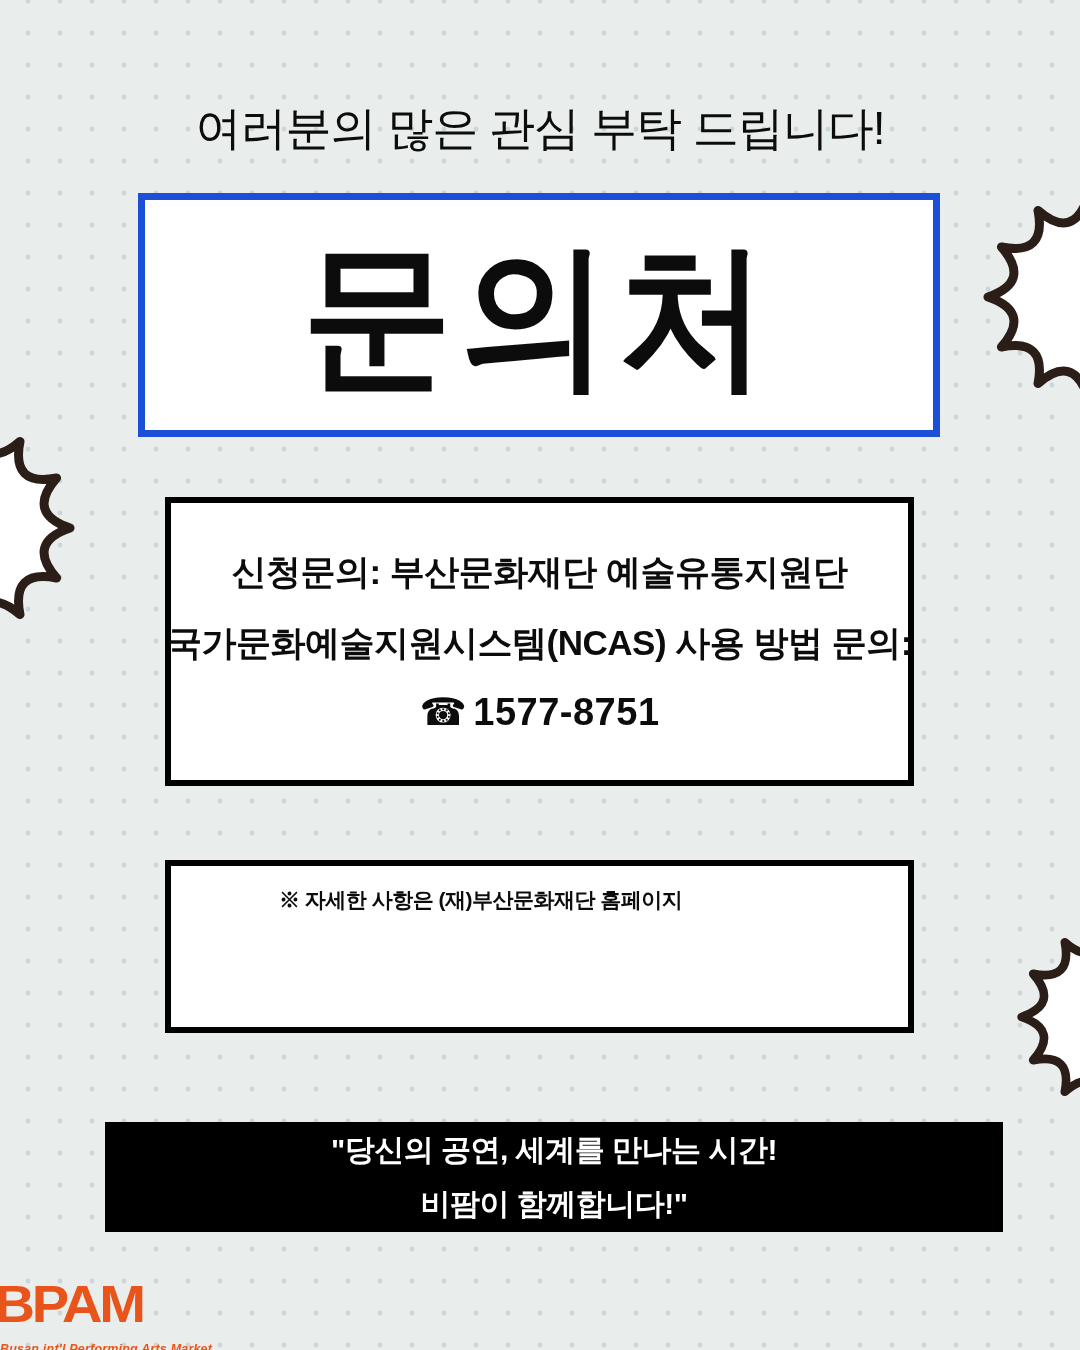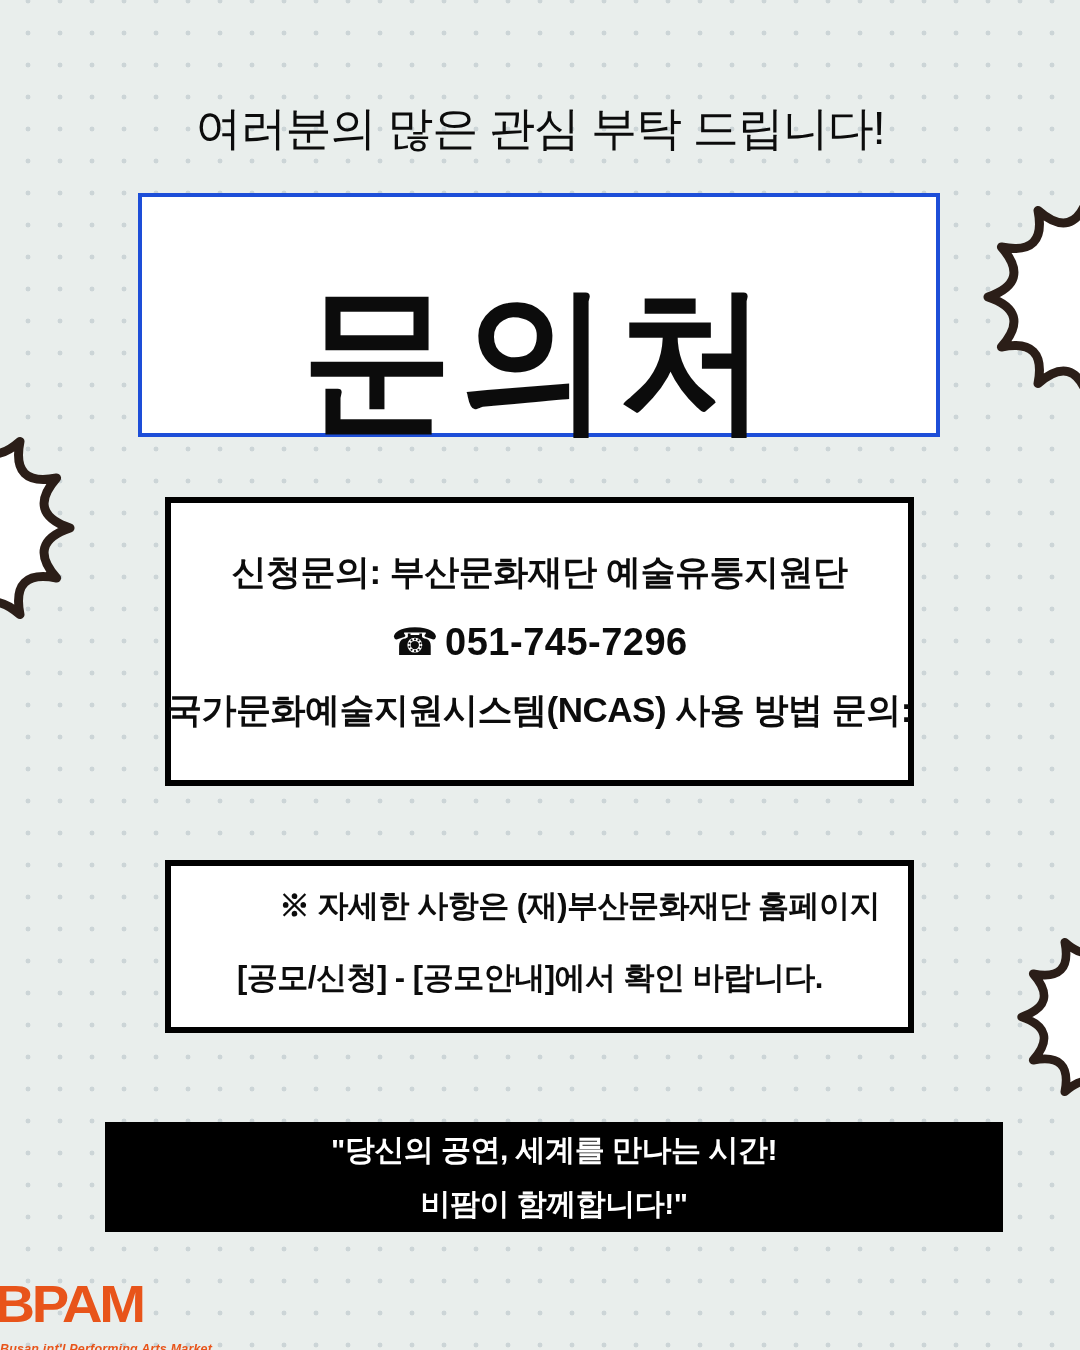--- a/index.html
+++ b/index.html
@@ -10,42 +10,42 @@
     background-size:32px 32px;background-position:12px 17px;
     font-family:"Liberation Sans",sans-serif;color:#0c0c0c;
   }
   .burst{position:absolute;pointer-events:none;}
   .headline{
     position:absolute;left:0;top:98px;width:1080px;text-align:center;
     font-size:46px;font-weight:400;letter-spacing:-1px;color:#0c0c0c;white-space:nowrap;
   }
   .title-box{
     position:absolute;left:138px;top:193px;width:802px;height:244px;
-    box-sizing:border-box;border:4px solid #1d4ed8;background:#fff;
-    display:flex;align-items:flex-end;justify-content:center;
+    box-sizing:border-box;border:7px solid #1d4ed8;background:#fff;
+    display:flex;align-items:center;justify-content:center;
   }
   .title-box .big-title{
     font-size:150px;font-weight:900;letter-spacing:8px;line-height:1;
     transform:scaleY(1.05);white-space:nowrap;
   }
   .contact-box{
     position:absolute;left:165px;top:497px;width:749px;height:289px;
     box-sizing:border-box;border:6px solid #000;background:#fff;
     display:flex;flex-direction:column;align-items:center;justify-content:space-evenly;
     padding:22px 0;text-align:center;
   }
   .contact-line{font-size:35px;font-weight:800;white-space:nowrap;letter-spacing:-0.5px;}
   .phone-line{font-size:38px;font-weight:800;white-space:nowrap;letter-spacing:0.5px;}
   .phone-glyph{font-weight:400;margin-right:6px;}
   .info-box{
     position:absolute;left:165px;top:860px;width:749px;height:173px;
     box-sizing:border-box;border:6px solid #000;background:#fff;
     padding-top:21px;
   }
-  .info-line{font-size:31px;font-weight:800;line-height:1.22;white-space:nowrap;letter-spacing:-0.5px;}
+  .info-line{font-size:21px;font-weight:800;line-height:1.22;white-space:nowrap;letter-spacing:-0.5px;}
   .info-line.l1{margin-left:108px;}
   .info-line.l2{margin-left:66px;}
   .info-line.l3{margin-left:66px;margin-top:34px;}
   .banner{
     position:absolute;left:105px;top:1122px;width:898px;height:110px;
     background:#000;color:#fff;display:flex;flex-direction:column;
     align-items:center;justify-content:center;gap:13px;
   }
   .banner-line{font-size:30px;font-weight:600;white-space:nowrap;letter-spacing:-0.5px;}
   .logo{
@@ -72,27 +72,26 @@
 </svg>
 
 <div class="headline">여러분의 많은 관심 부탁 드립니다!</div>
 
 <div class="title-box">
   <div class="big-title">문의처</div>
 </div>
 
 <div class="contact-box">
   <div class="contact-line">신청문의: 부산문화재단 예술유통지원단</div>
-  <div class="phone-line"><span class="phone-glyph">☎</span><span>051-745-7296</span></div>
   <div class="contact-line">국가문화예술지원시스템(NCAS) 사용 방법 문의:</div>
+  <div class="phone-line"><span class="phone-glyph">☎</span><span>1577-8751</span></div>
 </div>
 
 <div class="info-box">
   <div class="info-line l1">※ 자세한 사항은 (재)부산문화재단 홈페이지</div>
-  <div class="info-line l3">[공모/신청] - [공모안내]에서 확인 바랍니다.</div>
 </div>
 
 <div class="banner">
   <div class="banner-line">"당신의 공연, 세계를 만나는 시간!</div>
   <div class="banner-line">비팜이 함께합니다!"</div>
 </div>
 
 <div class="logo">
   <div class="logo-wordmark" style="color: rgb(232, 84, 26);">BPAM</div>
   <div class="logo-tagline" style="color: rgb(232, 84, 26); font-style: italic;">Busan int'l Performing Arts Market</div>

